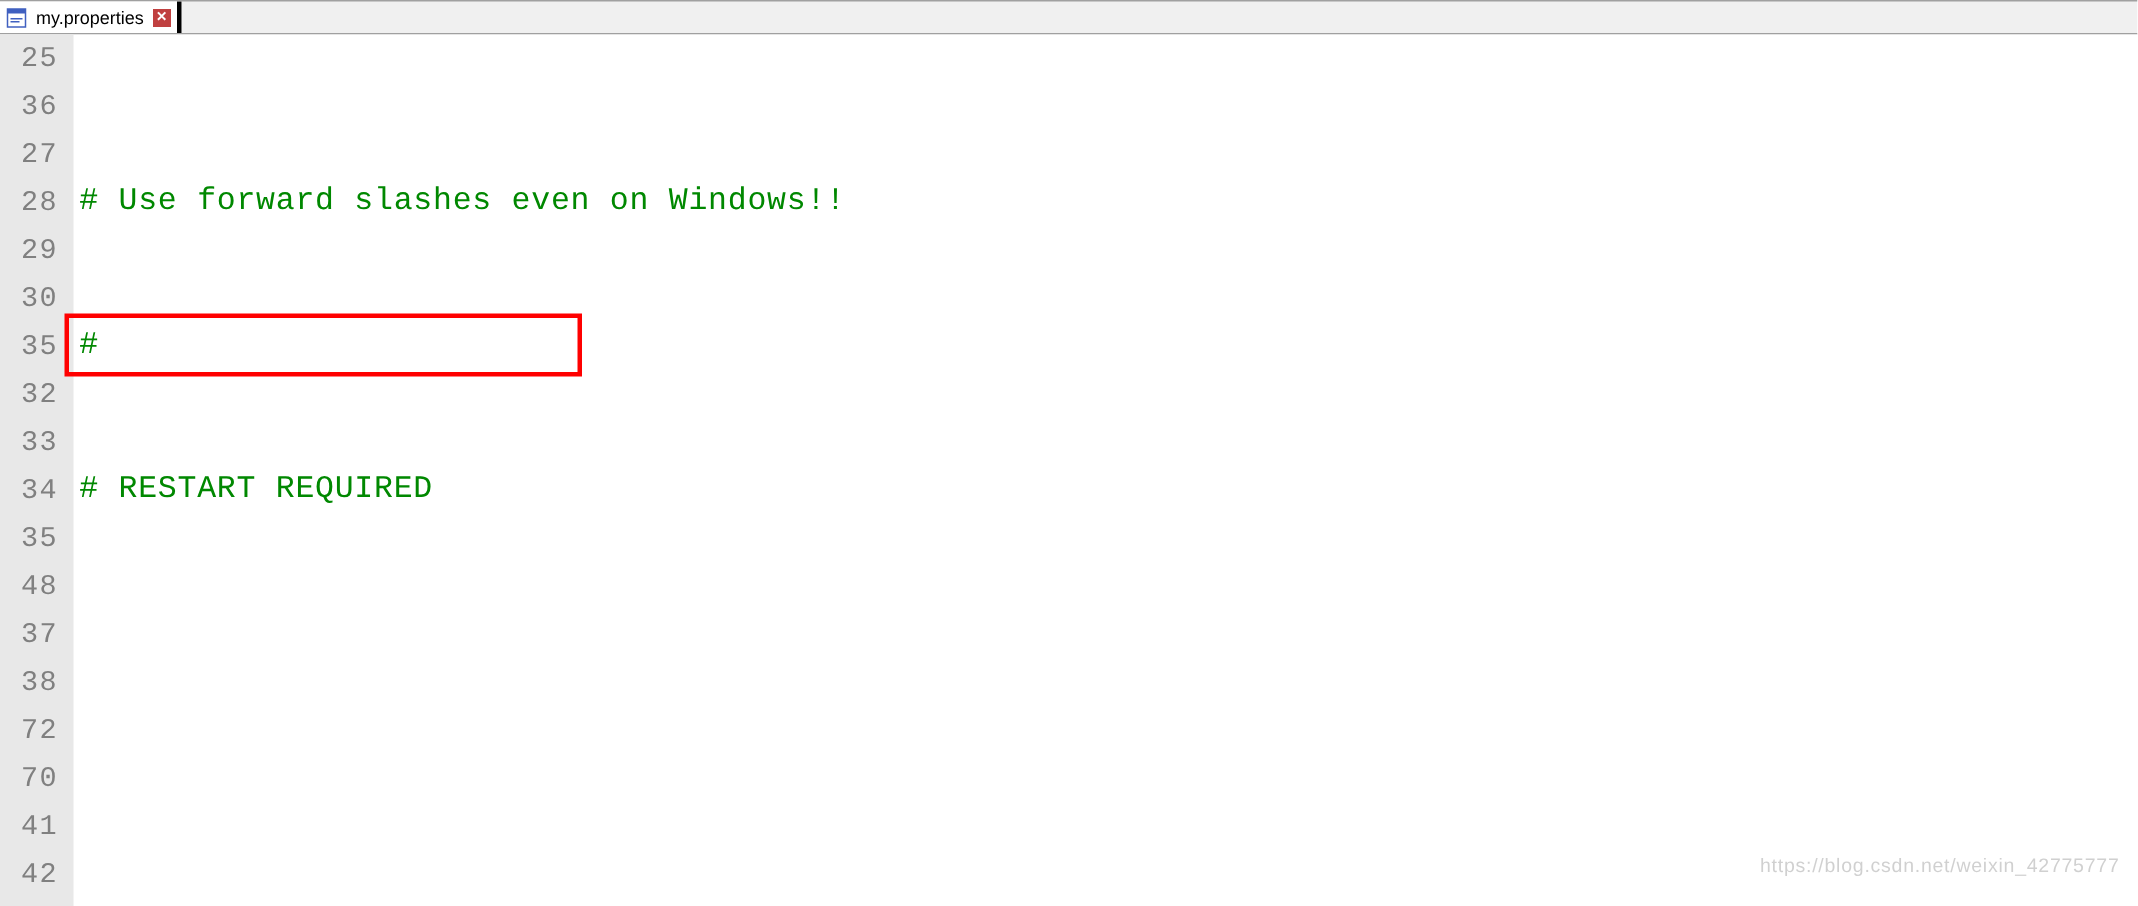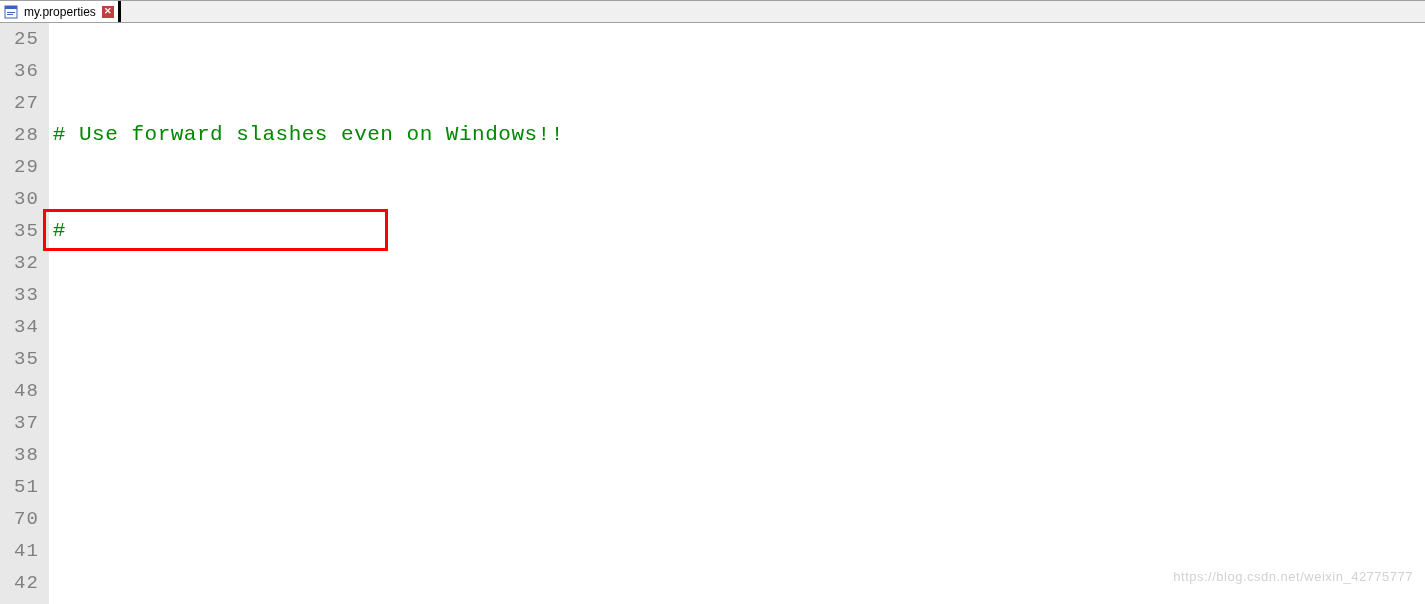--- a/index.html
+++ b/index.html
@@ -122,30 +122,31 @@
       <div class="line">29</div>
       <div class="line">30</div>
       <div class="line">35</div>
       <div class="line">32</div>
       <div class="line">33</div>
       <div class="line">34</div>
       <div class="line">35</div>
       <div class="line">48</div>
       <div class="line">37</div>
       <div class="line">38</div>
-      <div class="line">51</div>
+      <div class="line">72</div>
       <div class="line">70</div>
       <div class="line">41</div>
       <div class="line">42</div>
       <div class="line">43</div>
     </div>
   <div class="code">
     <div class="highlight-box" style="left:-6px; top:186px; width:345px; height:42px;"></div>
     <div class="line"><span class="comment"># Use forward slashes even on Windows!!</span></div>
     <div class="line"><span class="comment">#</span></div>
+    <div class="line"><span class="comment"># RESTART REQUIRED</span></div>
     <div class="line"></div>
     
     
     
     
     
     
     
     
     

